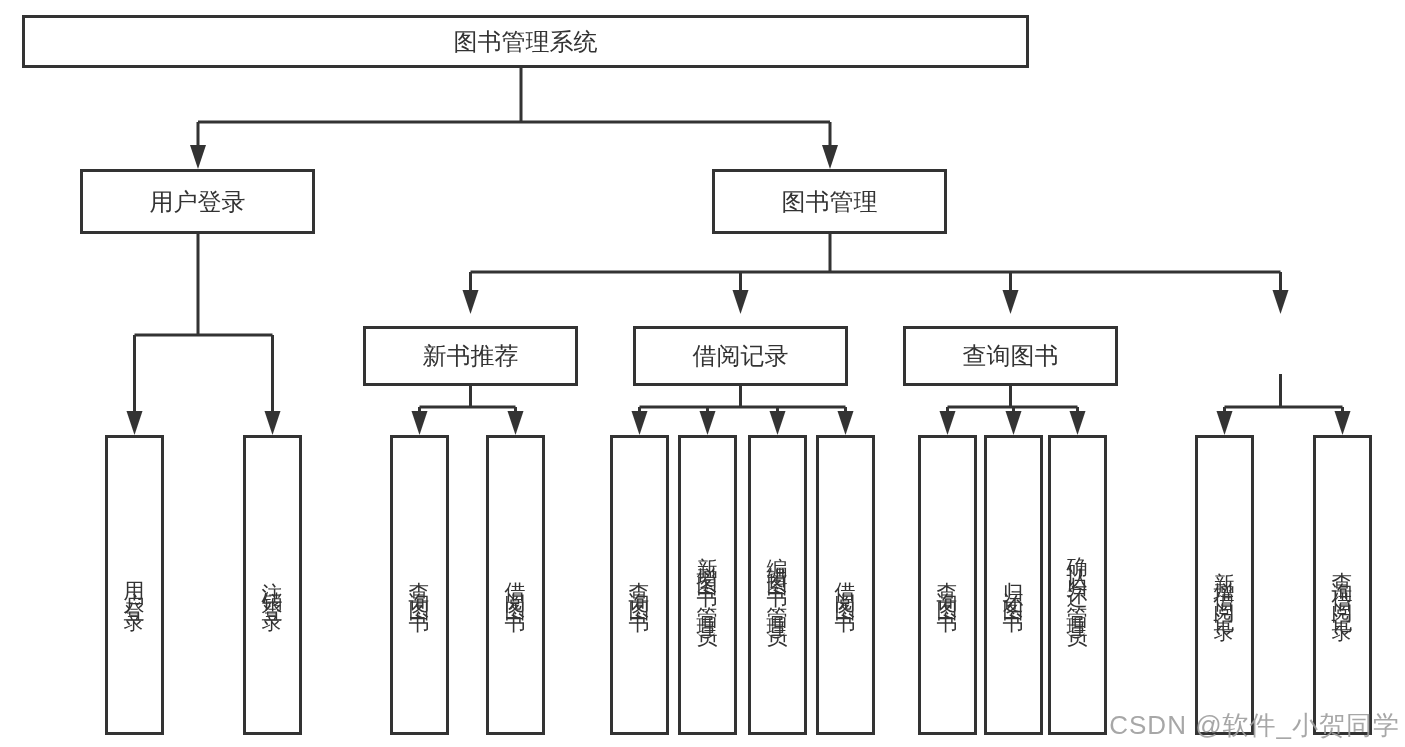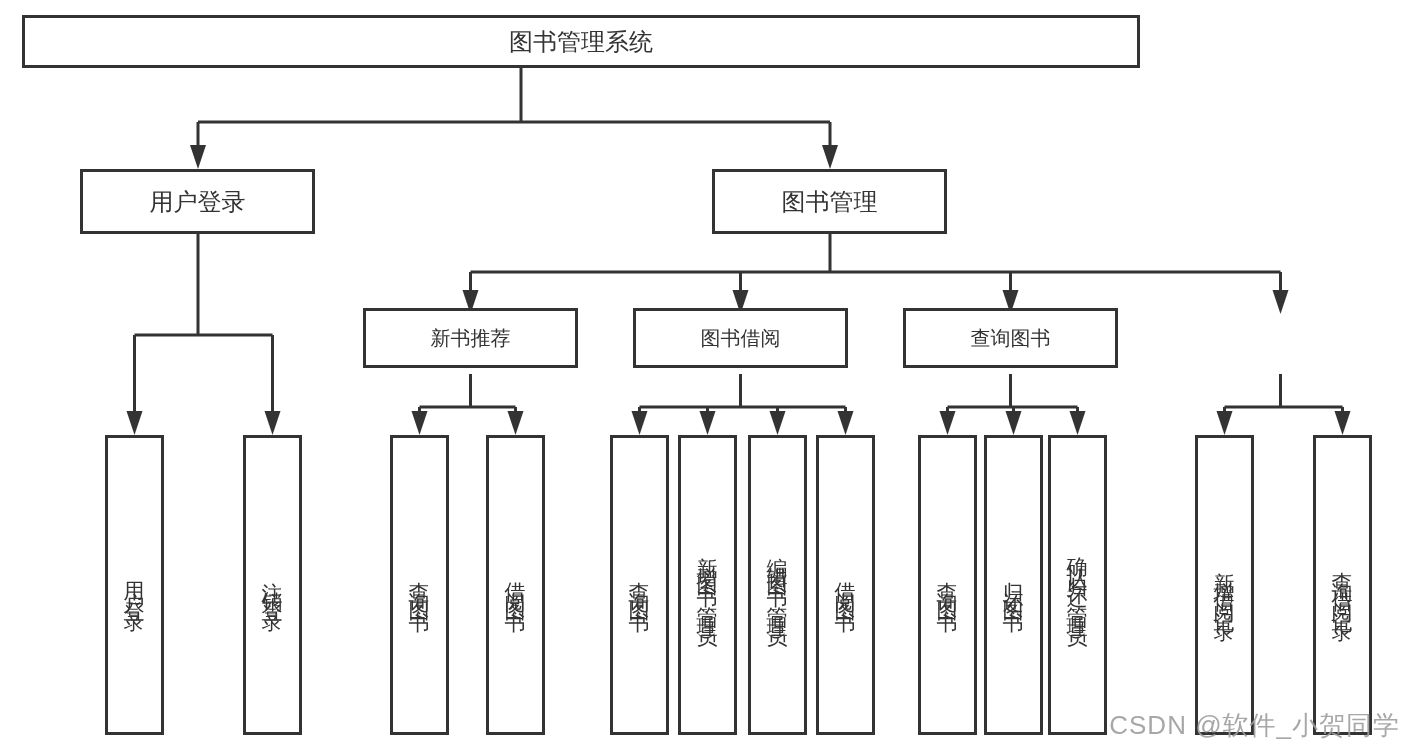--- a/index.html
+++ b/index.html
@@ -35,30 +35,30 @@
   }
   .box {
     position: absolute;
     background: var(--box_bg, #fff);
     border: 3px solid var(--line, #333);
     display: flex;
     align-items: center;
     justify-content: center;
   }
   .root-box {
-    left: 22px; top: 15px; width: 1118px; height: 53px;
+    left: 22px; top: 15px; width: 1007px; height: 53px;
     font-size: 24px;
   }
   .lvl2 {
     top: 169px; width: 235px; height: 65px;
     font-size: 24px;
   }
   .lvl3 {
-    top: 308px; width: 215px; height: 60px;
-    font-size: 20px;
+    top: 326px; width: 215px; height: 60px;
+    font-size: 24px;
   }
   .leaf {
     top: 435px; width: 59px; height: 300px;
   }
   .vtext {
     writing-mode: vertical-rl;
     font-size: 21px;
     letter-spacing: 10px;
     line-height: 1;
     white-space: nowrap;
@@ -128,21 +128,21 @@
       <polygon class="arrow" points="1334.5,411 1350.5,411 1342.5,435"></polygon>
     </g>
   </svg>
 
   <div class="box root-box">图书管理系统</div>
 
   <div class="box lvl2" style="left:80px">用户登录</div>
   <div class="box lvl2" style="left:712px">图书管理</div>
 
   <div class="box lvl3" style="left:363px">新书推荐</div>
-  <div class="box lvl3" style="left:633px">图书借阅</div>
+  <div class="box lvl3" style="left:633px">借阅记录</div>
   <div class="box lvl3" style="left:903px">查询图书</div>
 
   <div class="box leaf" style="left:105px">
     <span class="vtext">用户登录</span>
   </div>
   <div class="box leaf" style="left:243px">
     <span class="vtext">注销登录</span>
   </div>
 
   <div class="box leaf" style="left:390px">

